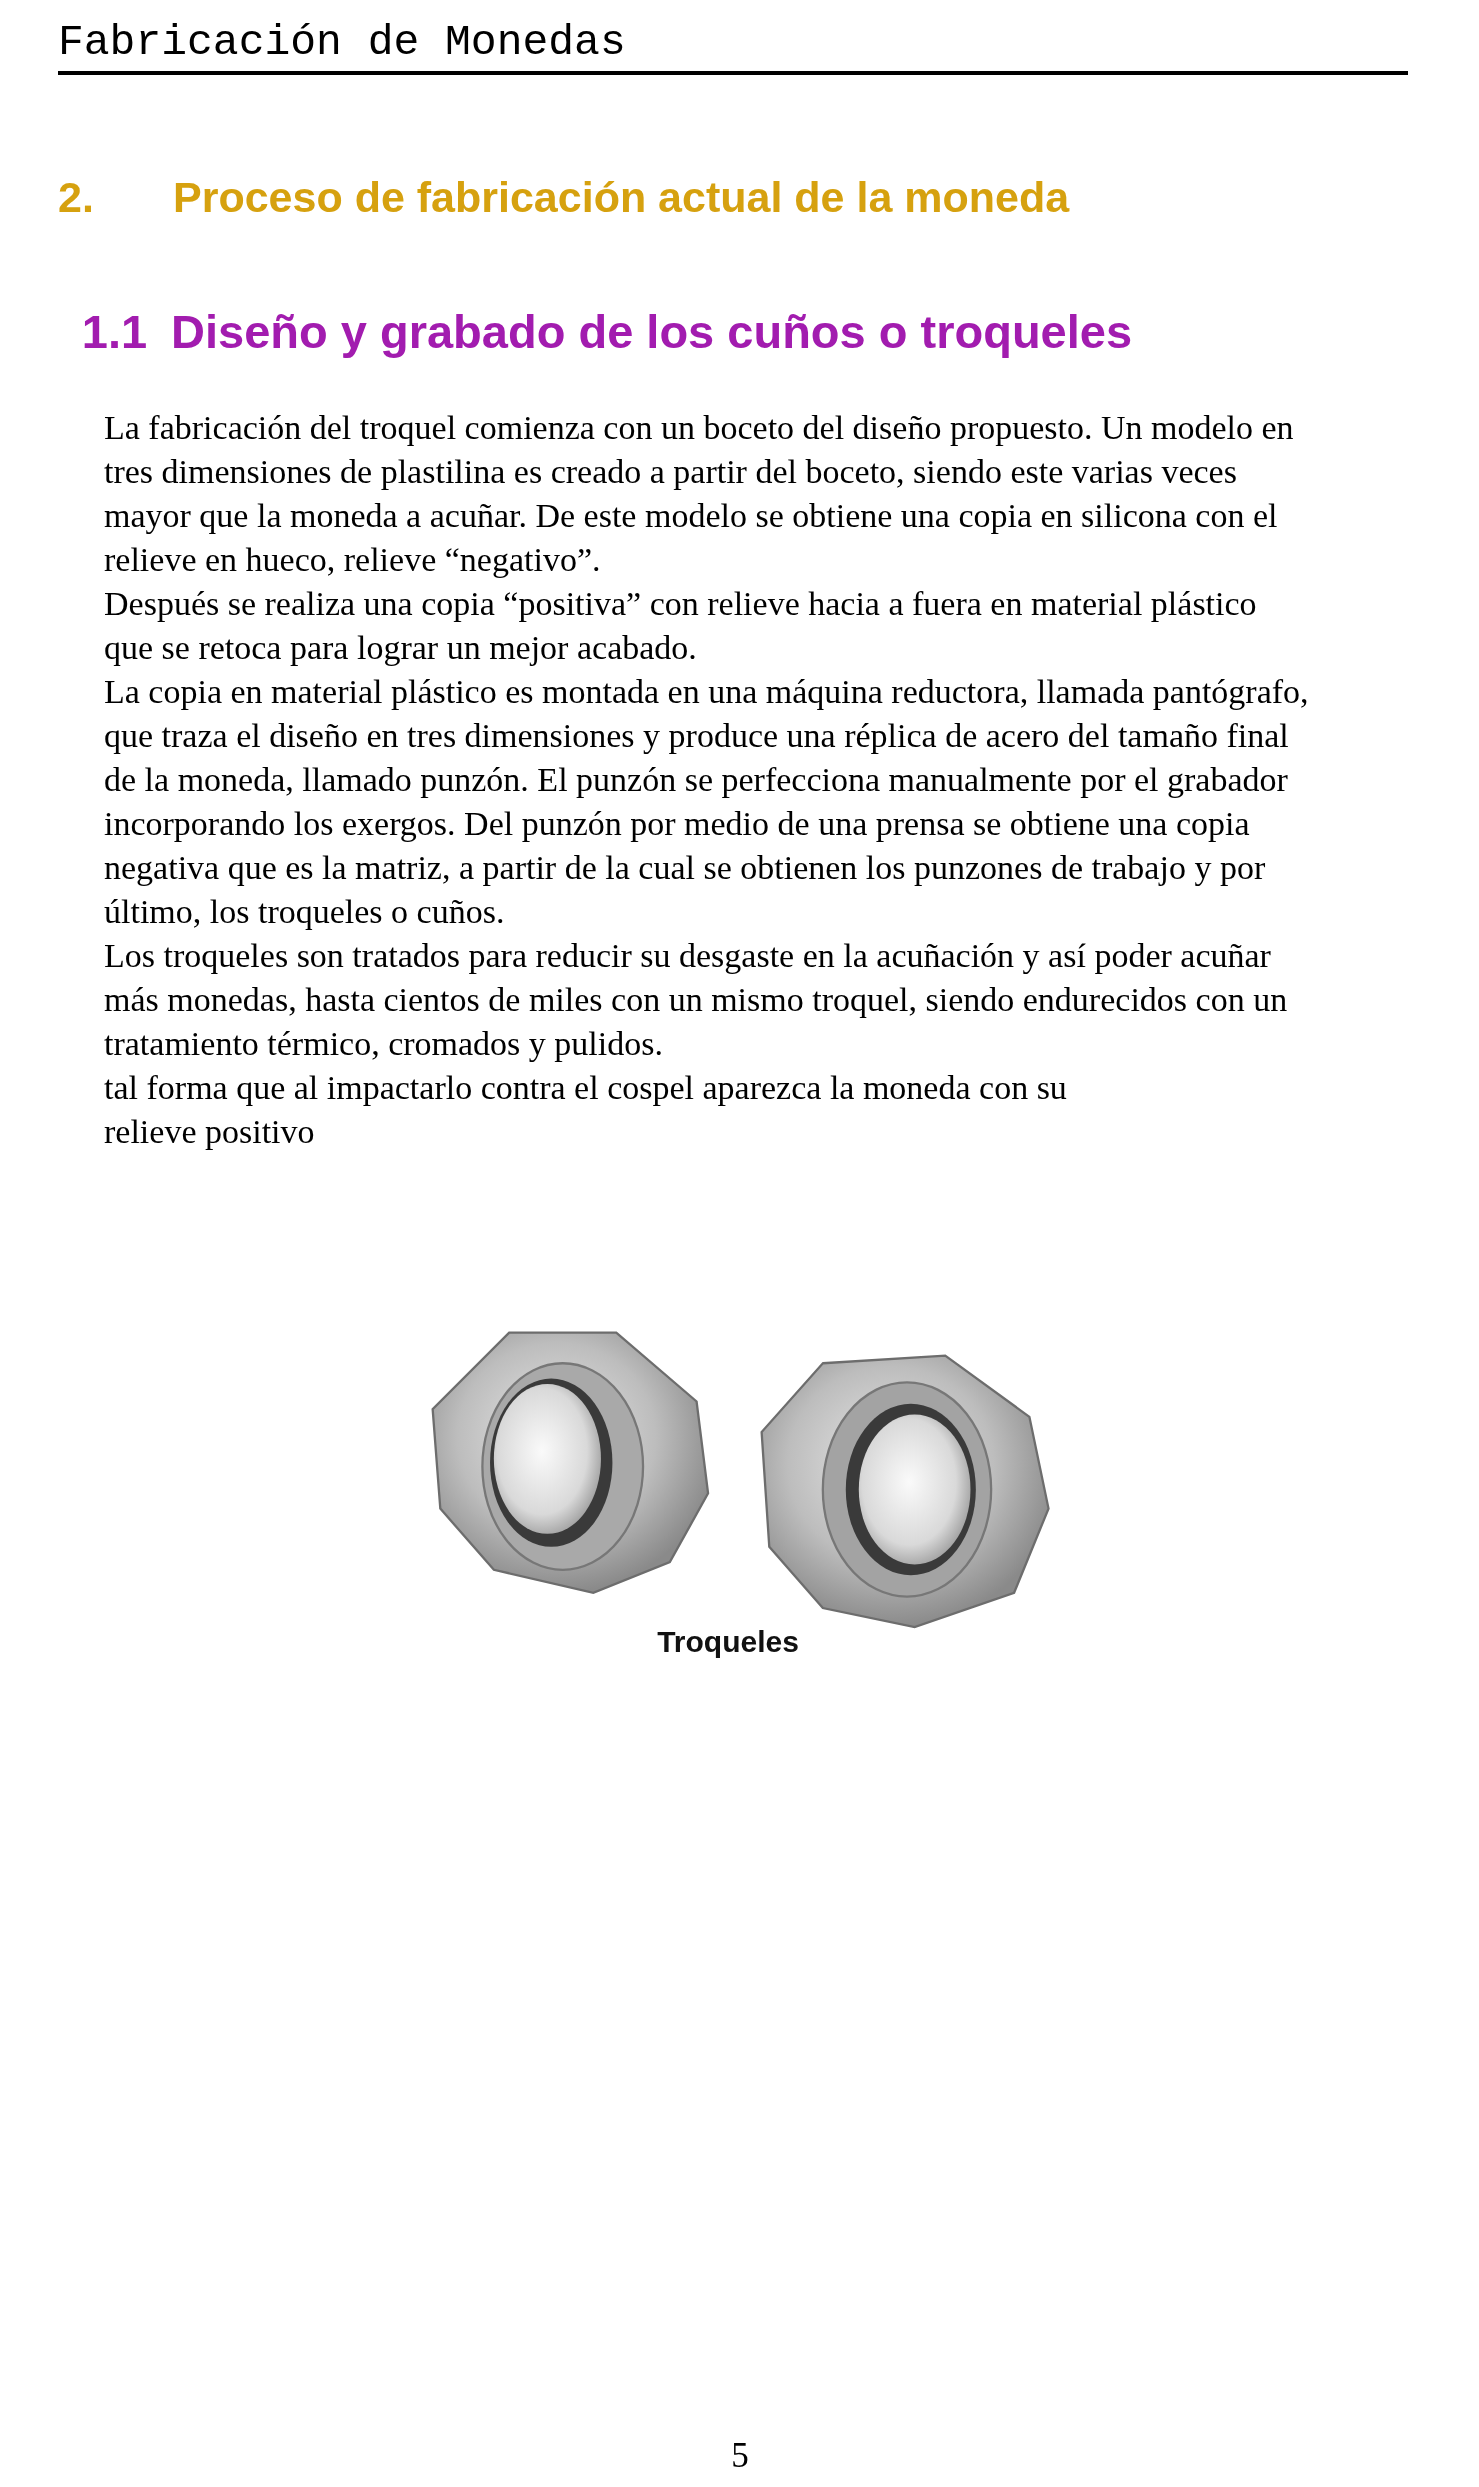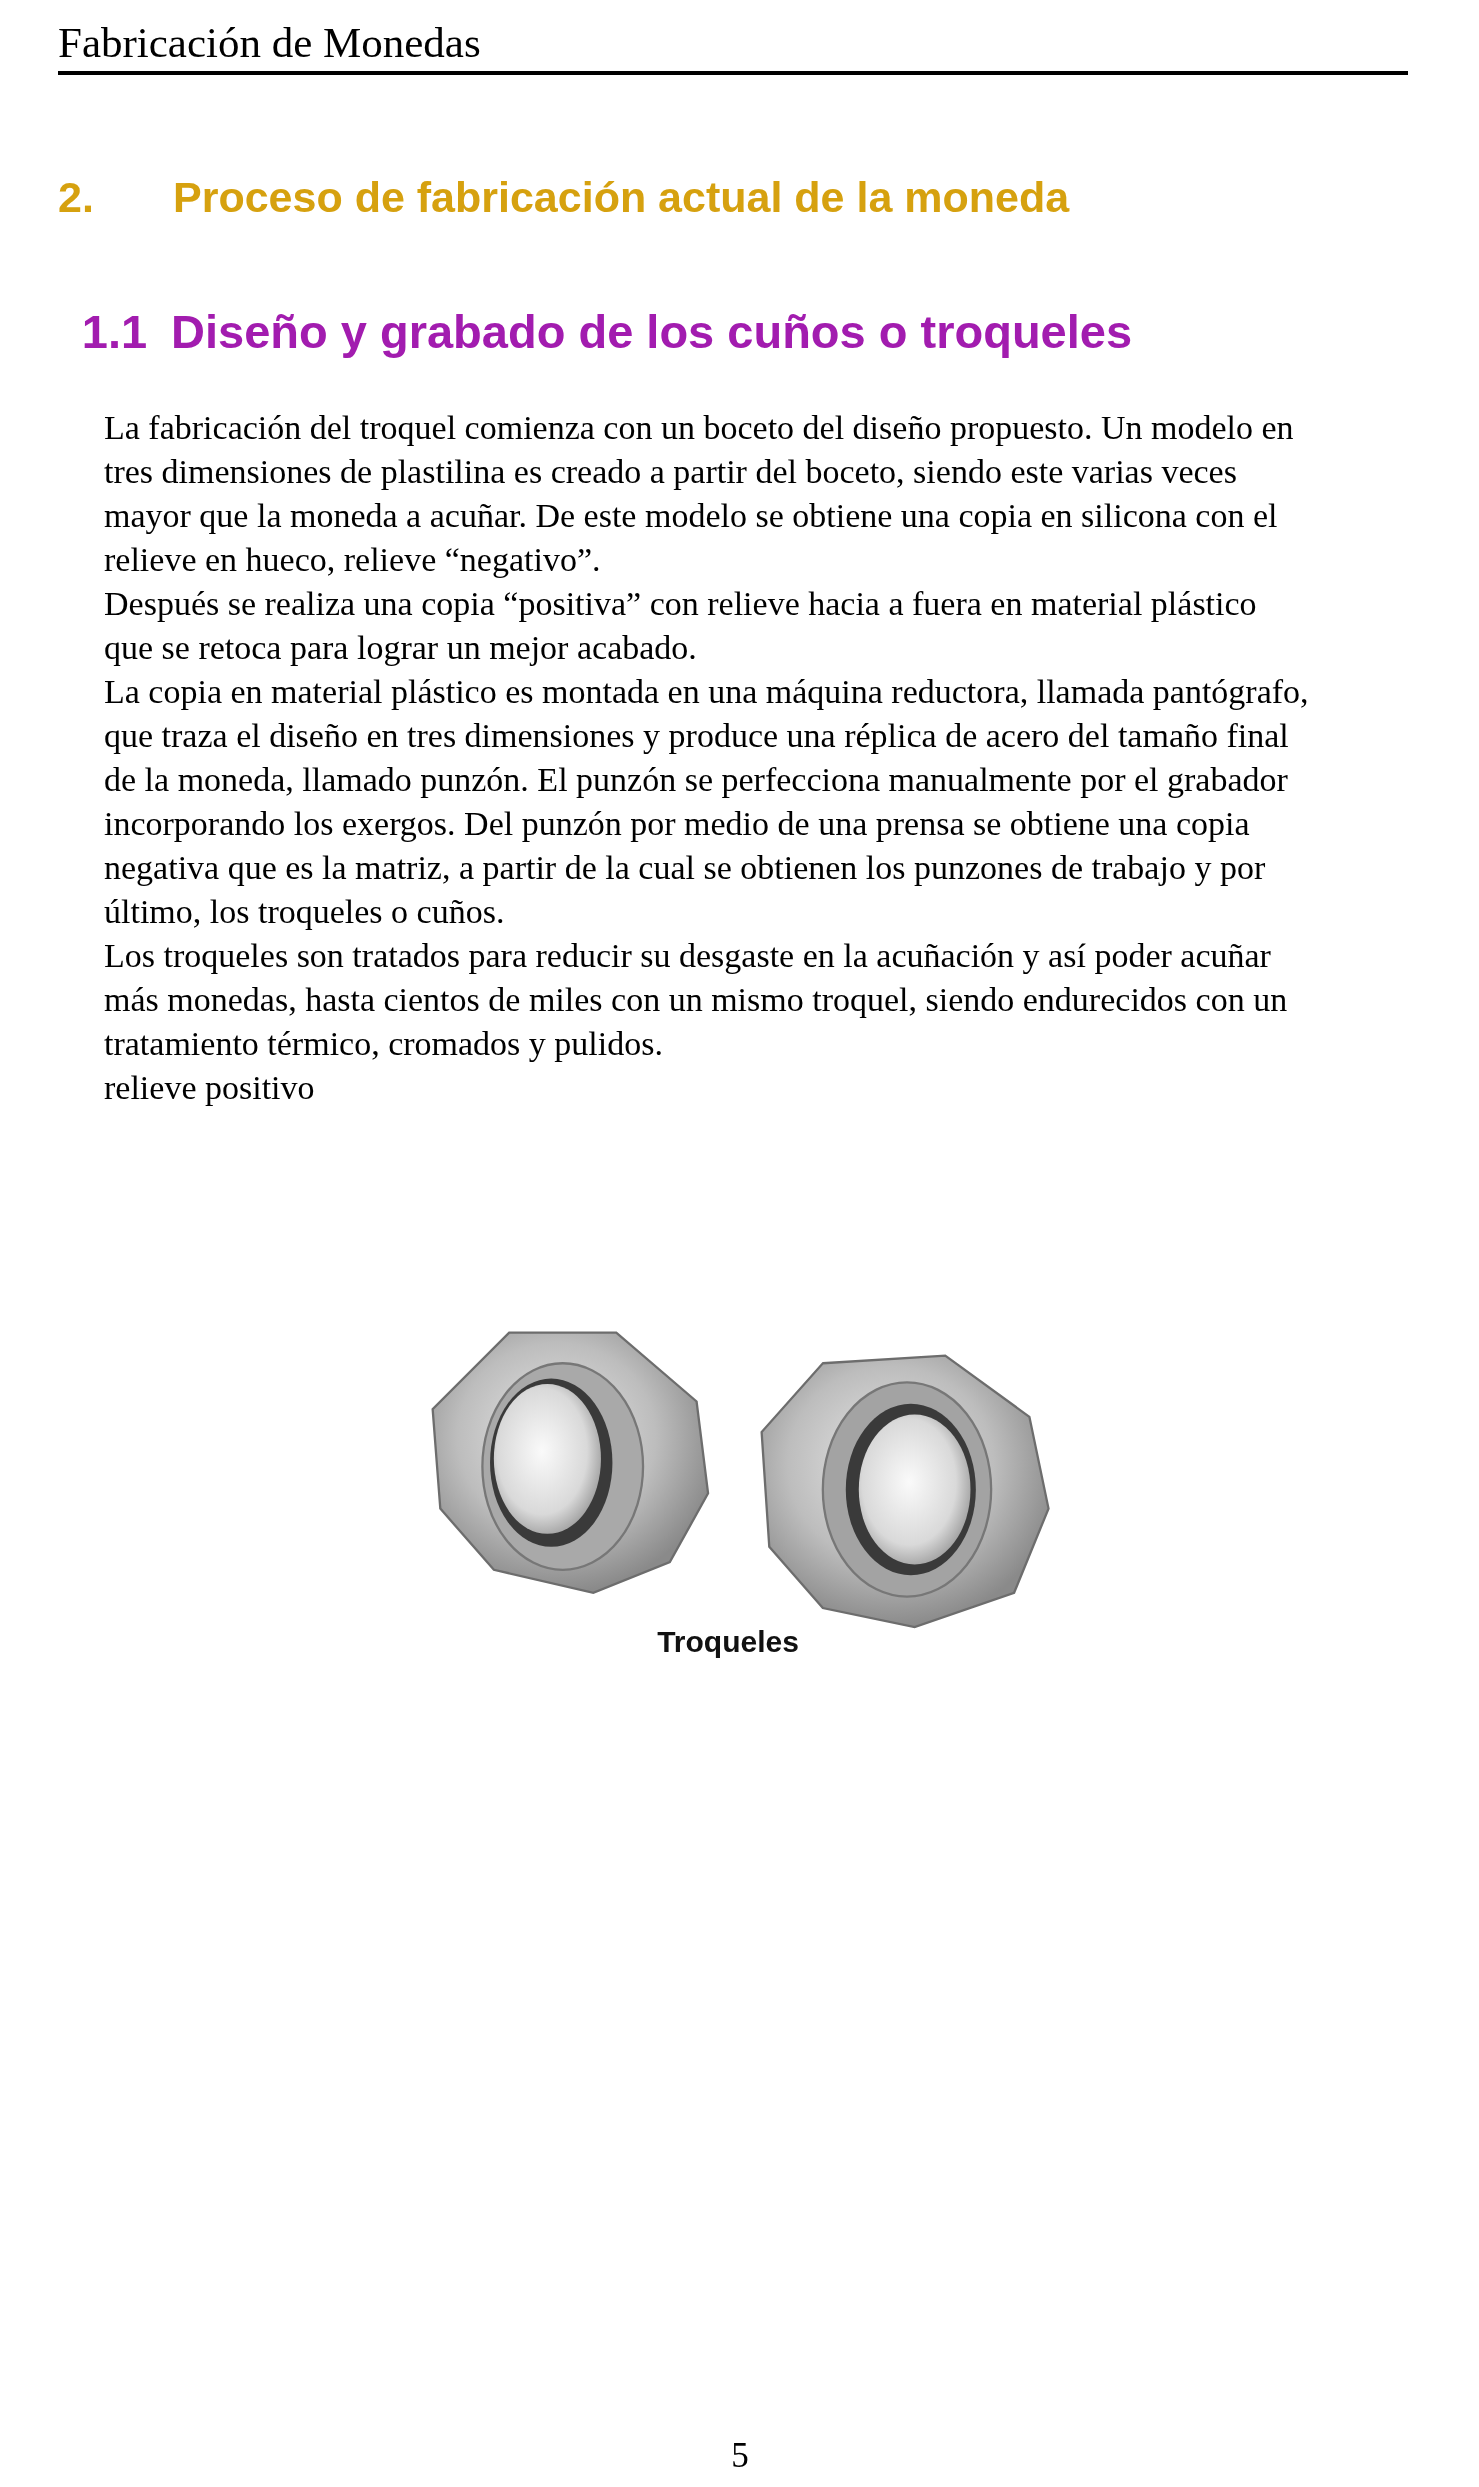--- a/index.html
+++ b/index.html
@@ -1,20 +1,20 @@
 <!DOCTYPE html>
 <html style="font-size:12.2px"><head>
   <meta charset="utf-8">
   <style>
     html, body { margin: 0; padding: 0; background: #ffffff; }
     body { width: 1480px; height: 2487px; position: relative; overflow: hidden; }
     .page { position: absolute; left: 0; top: 0; width: 1480px; height: 2487px; }
     .running-header {
       position: absolute; left: 58px; top: 15.3px;
-      font-family: Liberation Serif, serif; font-size: 43px; color: #000;
+      font-family: Liberation Mono, monospace; font-size: 43px; color: #000;
       line-height: 55px; white-space: nowrap;
     }
     .header-rule {
       position: absolute; left: 58px; top: 71px; width: 1350px; height: 3.8px; background: #000;
     }
     .h1 {
       position: absolute; left: 58px; top: 165px;
       font-family: "Liberation Sans", sans-serif; font-weight: bold;
       font-size: 43px; line-height: 64px; color: #D6A10F; white-space: nowrap;
     }
@@ -70,20 +70,21 @@
     <span class="line">que se retoca para lograr un mejor acabado.</span>
     <span class="line">La copia en material plástico es montada en una máquina reductora, llamada pantógrafo,</span>
     <span class="line">que traza el diseño en tres dimensiones y produce una réplica de acero del tamaño final</span>
     <span class="line">de la moneda, llamado punzón. El punzón se perfecciona manualmente por el grabador</span>
     <span class="line">incorporando los exergos. Del punzón por medio de una prensa se obtiene una copia</span>
     <span class="line">negativa que es la matriz, a partir de la cual se obtienen los punzones de trabajo y por</span>
     <span class="line">último, los troqueles o cuños.</span>
     <span class="line">Los troqueles son tratados para reducir su desgaste en la acuñación y así poder acuñar</span>
     <span class="line">más monedas, hasta cientos de miles con un mismo troquel, siendo endurecidos con un</span>
     <span class="line">tratamiento térmico, cromados y pulidos.</span>
+    <span class="line">tal forma que al impactarlo contra el cospel aparezca la moneda con su</span>
     <span class="line">relieve positivo</span>
   </div>
 
   <div class="figure">
     <svg width="635" height="322" viewBox="0 0 830 420">
       <defs>
         <radialGradient id="metalA" cx="45%" cy="40%" r="60%">
           <stop offset="0%" stop-color="#e8e8e8"></stop>
           <stop offset="60%" stop-color="#bdbdbd"></stop>
           <stop offset="100%" stop-color="#8a8a8a"></stop>

